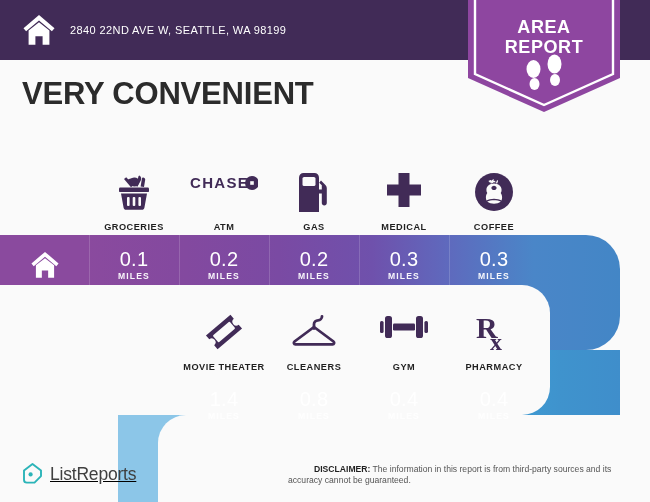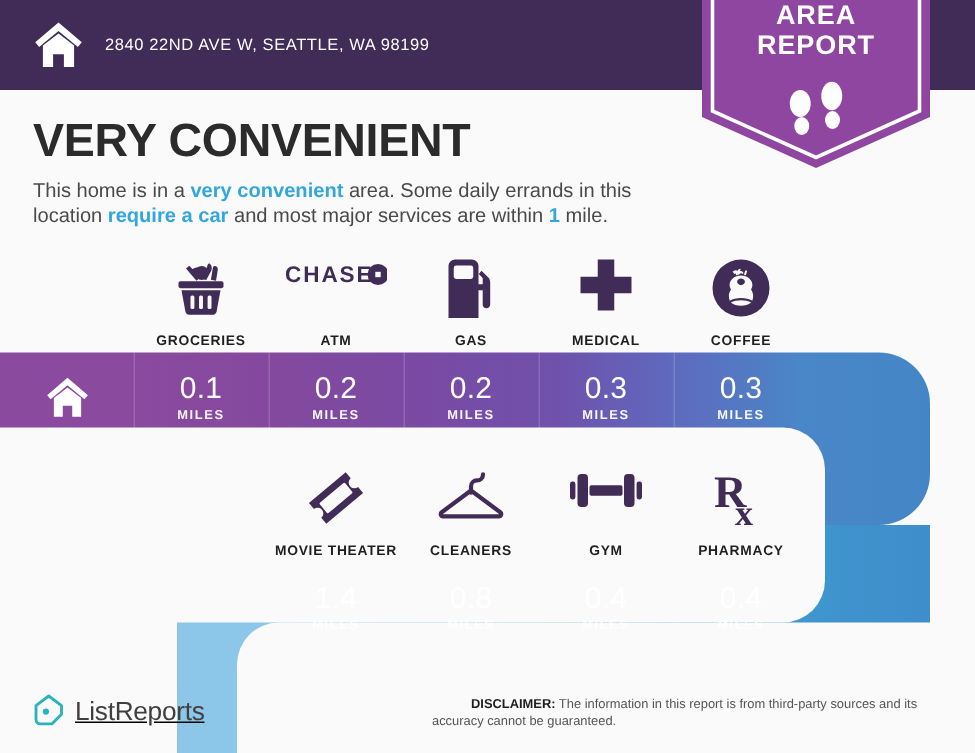--- a/index.html
+++ b/index.html
@@ -21,21 +21,21 @@
   .header-home { margin-left:22px; width:34px; height:32px; display:block; }
   .header-addr {
     margin-left:14px; color:#ffffff; font-size:11px;
     letter-spacing:.4px; font-weight:400; white-space:nowrap;
   }
 
   
   .badge { position:absolute; left:468px; top:0; width:152px; height:112px; }
   .badge svg { display:block; }
   .badge-text {
-    position:absolute; top:0; left:0; width:152px;
+    position:absolute; top:17px; left:0; width:152px;
     text-align:center; color:#fff; font-size:18px; font-weight:700;
     line-height:20px; letter-spacing:.6px;
   }
 
   
   .title {
     position:absolute; left:22px; top:76px;
     font-size:31px; font-weight:700; color:#2b2b2b; letter-spacing:-0.2px;
   }
   .desc {
@@ -119,23 +119,20 @@
         <ellipse cx="87" cy="80" rx="5" ry="6"></ellipse>
       </g>
     </svg>
     <div class="badge-text">
       <div>AREA</div>
       <div>REPORT</div>
     </div>
   </div>
 
   <div class="title">VERY CONVENIENT</div>
-  <div class="desc">
-    <span>This home is in a </span><span class="hl">very convenient</span><span> area. Some daily errands in this location </span><span class="hl">require a car</span><span> and most major services are within </span><span class="hl">1</span><span> mile.</span>
-  </div>
 
   <div class="icons" style="top:172px;">
     <div class="icon-col" style="left:89px;">
       <div class="icon-box">
         <svg width="40" height="42" viewBox="0 0 40 42">
           <g fill="#412b57">
             <path d="M20 6c2.6 0 5 1.6 6 3.8-1.6.6-3 1.8-3.6 3.2h-5C16.6 10.6 14.8 9 12.8 8.6 14.2 7 17 6 20 6z"></path>
             <circle cx="20.5" cy="10" r="4.6"></circle>
             <path d="M25.5 3.5c1.6 1.1 2.2 3.2 1.3 5l-3.4 6.3-3.1-1.7 3.4-6.3c.9-1.8.2-2.5 1.8-3.3z"></path>
             <path d="M28.8 5.4c1.4-.2 2.6 1 2.4 2.4l-1.2 7.3-3.4-.6 1.2-7.3c.2-1 .4-1.6 1-1.8z"></path>

